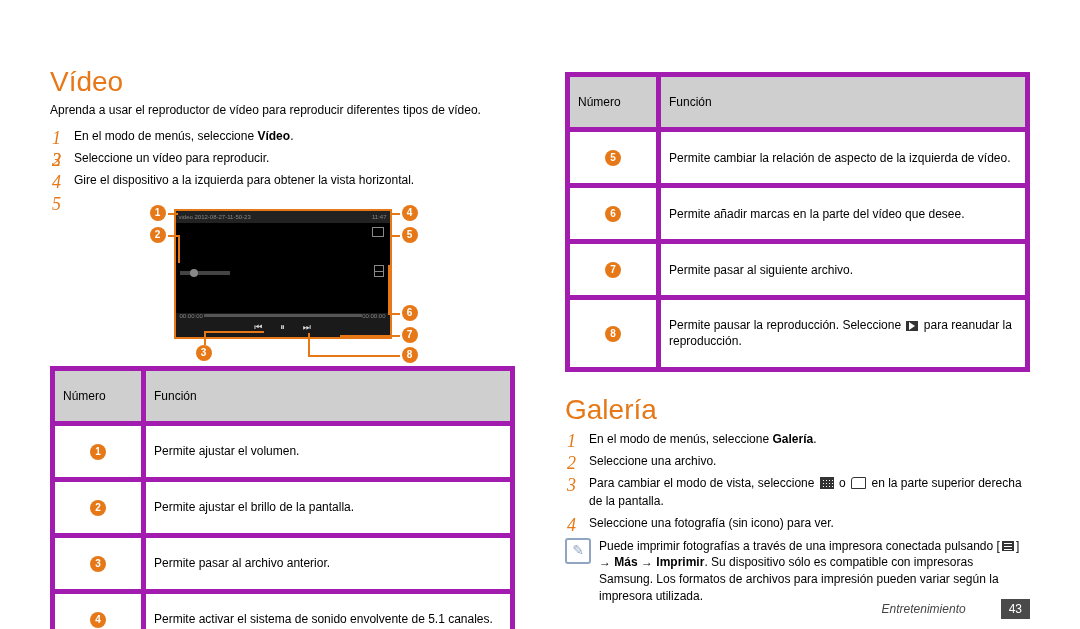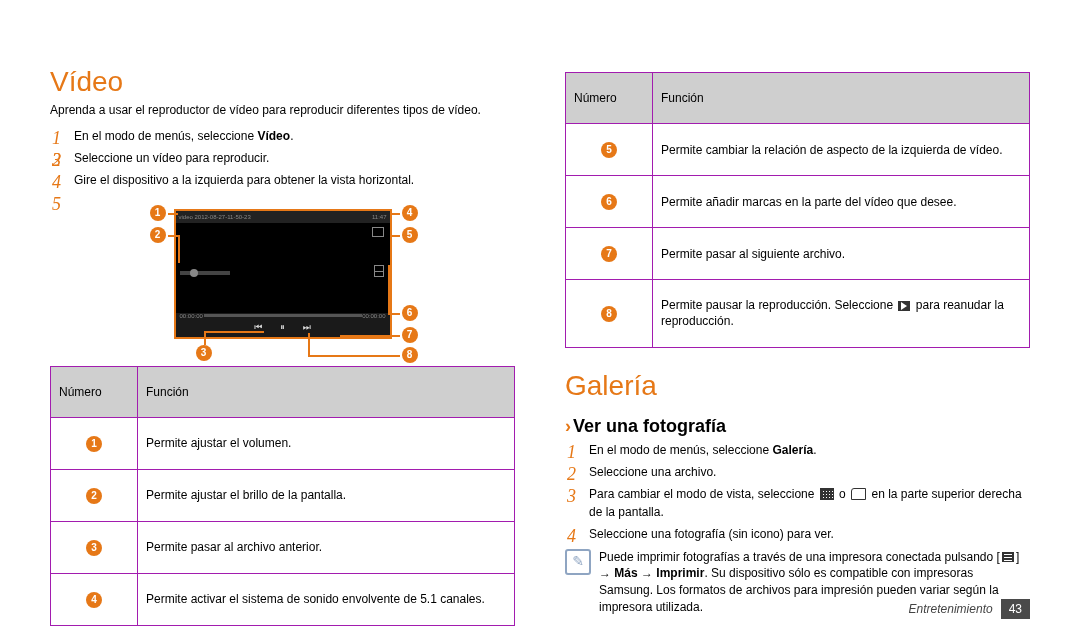--- a/index.html
+++ b/index.html
@@ -65,21 +65,21 @@
     font-style: italic;
     font-size: 18px;
     color: #E67817;
   }
   table.func {
     border-collapse: collapse;
     width: 100%;
     margin-top: 6px;
   }
   table.func th, table.func td {
-    border: 1px solid #a21caf;
+    border: 5px solid #a21caf;
     padding: 17px 8px;
     text-align: left;
     vertical-align: middle;
     font-weight: normal;
     font-size: 12px;
     line-height: 1.35;
   }
   table.func th {
     background: #CFCFCF;
   }
@@ -199,20 +199,21 @@
     color: #444;
     display:flex;
     align-items:center;
     gap:8px;
   }
   .page-box {
     background: #4a4a4a;
     color: #fff;
     font-style: normal;
     padding: 3px 8px;
+    margin-left: 27px;
   }
   .note {
     display:flex;
     align-items: flex-start;
     gap:8px;
     margin-top:4px;
     line-height:1.4;
   }
   .note-icon {
     width:22px; height:22px;
@@ -375,21 +376,20 @@
           </tr>
       <tr>
         <td class="num-cell"><span class="circle-num">8</span></td>
         <td><span>Permite pausar la reproducción. Seleccione </span><span class="inline-icon play"></span><span> para reanudar la reproducción.</span></td>
       </tr>
     </tbody>
       </table>
 
     <h1 style="margin-top:22px;">Galería</h1>
 
-    <h2><span class="chev">›</span><span>Ver una fotografía</span></h2>
 
     <ol class="steps">
       <li><span class="num">1</span><span>En el modo de menús, seleccione </span><b>Galería</b><span>.</span></li>
       <li><span class="num">2</span><span>Seleccione una archivo.</span></li>
       <li><span class="num">3</span><span>Para cambiar el modo de vista, seleccione </span><span class="inline-icon grid"></span><span> o </span><span class="inline-icon folder"></span><span> en la parte superior derecha de la pantalla.</span></li>
       <li><span class="num">4</span><span>Seleccione una fotografía (sin icono) para ver.</span></li>
     </ol>
 
     <div class="note">
       <div class="note-icon">✎</div>

